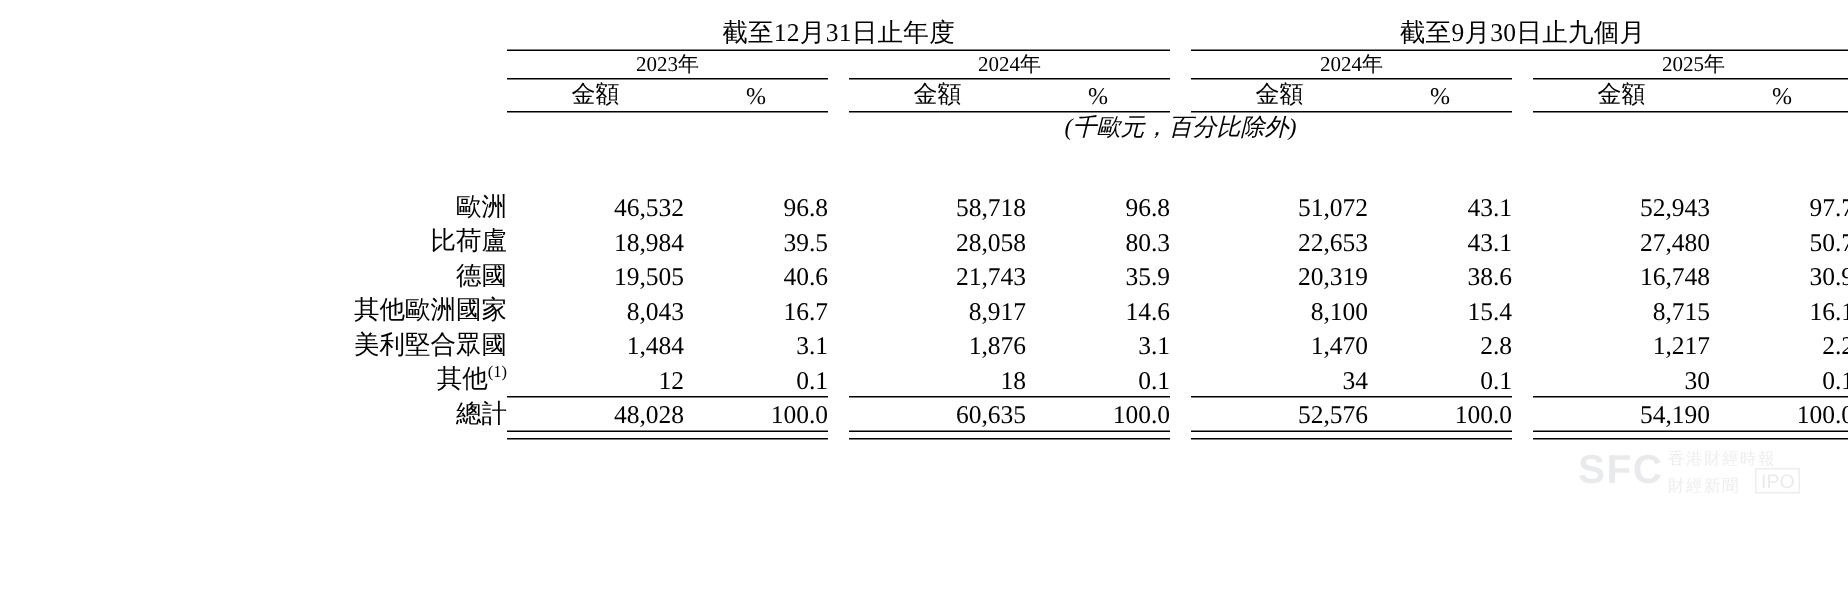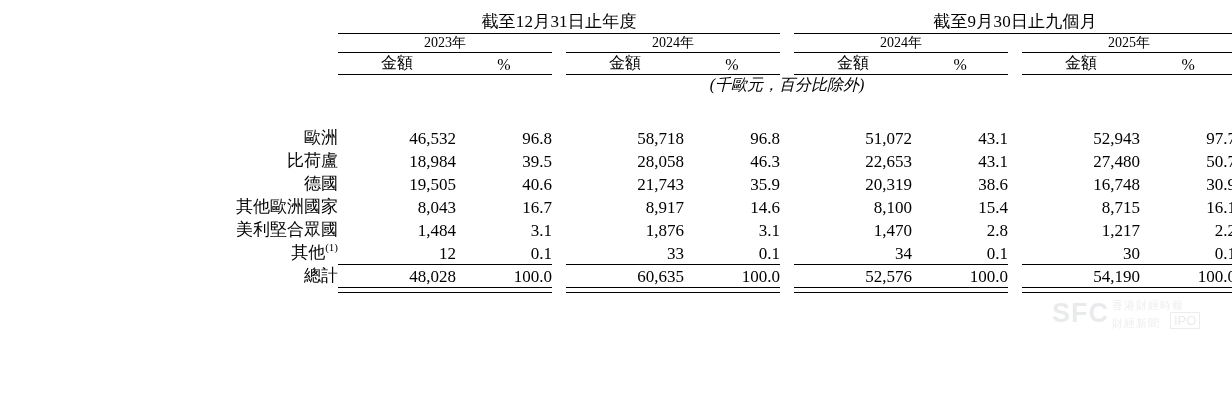--- a/index.html
+++ b/index.html
@@ -251,21 +251,21 @@
       <td class="num">52,943</td>
       <td class="num">97.7</td>
     </tr>
 
     <tr>
       <td class="rlabel indent">比荷盧</td>
       <td class="num">18,984</td>
       <td class="num">39.5</td>
       <td></td>
       <td class="num">28,058</td>
-      <td class="num">46.3</td>
+      <td class="num">80.3</td>
       <td></td>
       <td class="num">22,653</td>
       <td class="num">43.1</td>
       <td></td>
       <td class="num">27,480</td>
       <td class="num">50.7</td>
     </tr>
 
     <tr>
       <td class="rlabel indent">德國</td>
@@ -310,21 +310,21 @@
       <td></td>
       <td class="num">1,217</td>
       <td class="num">2.2</td>
     </tr>
 
     <tr class="pre-total">
       <td class="rlabel"><span>其他</span><sup>(1)</sup></td>
       <td class="num">12</td>
       <td class="num">0.1</td>
       <td></td>
-      <td class="num">33</td>
+      <td class="num">18</td>
       <td class="num">0.1</td>
       <td></td>
       <td class="num">34</td>
       <td class="num">0.1</td>
       <td></td>
       <td class="num">30</td>
       <td class="num">0.1</td>
     </tr>
 
     <tr class="total">

